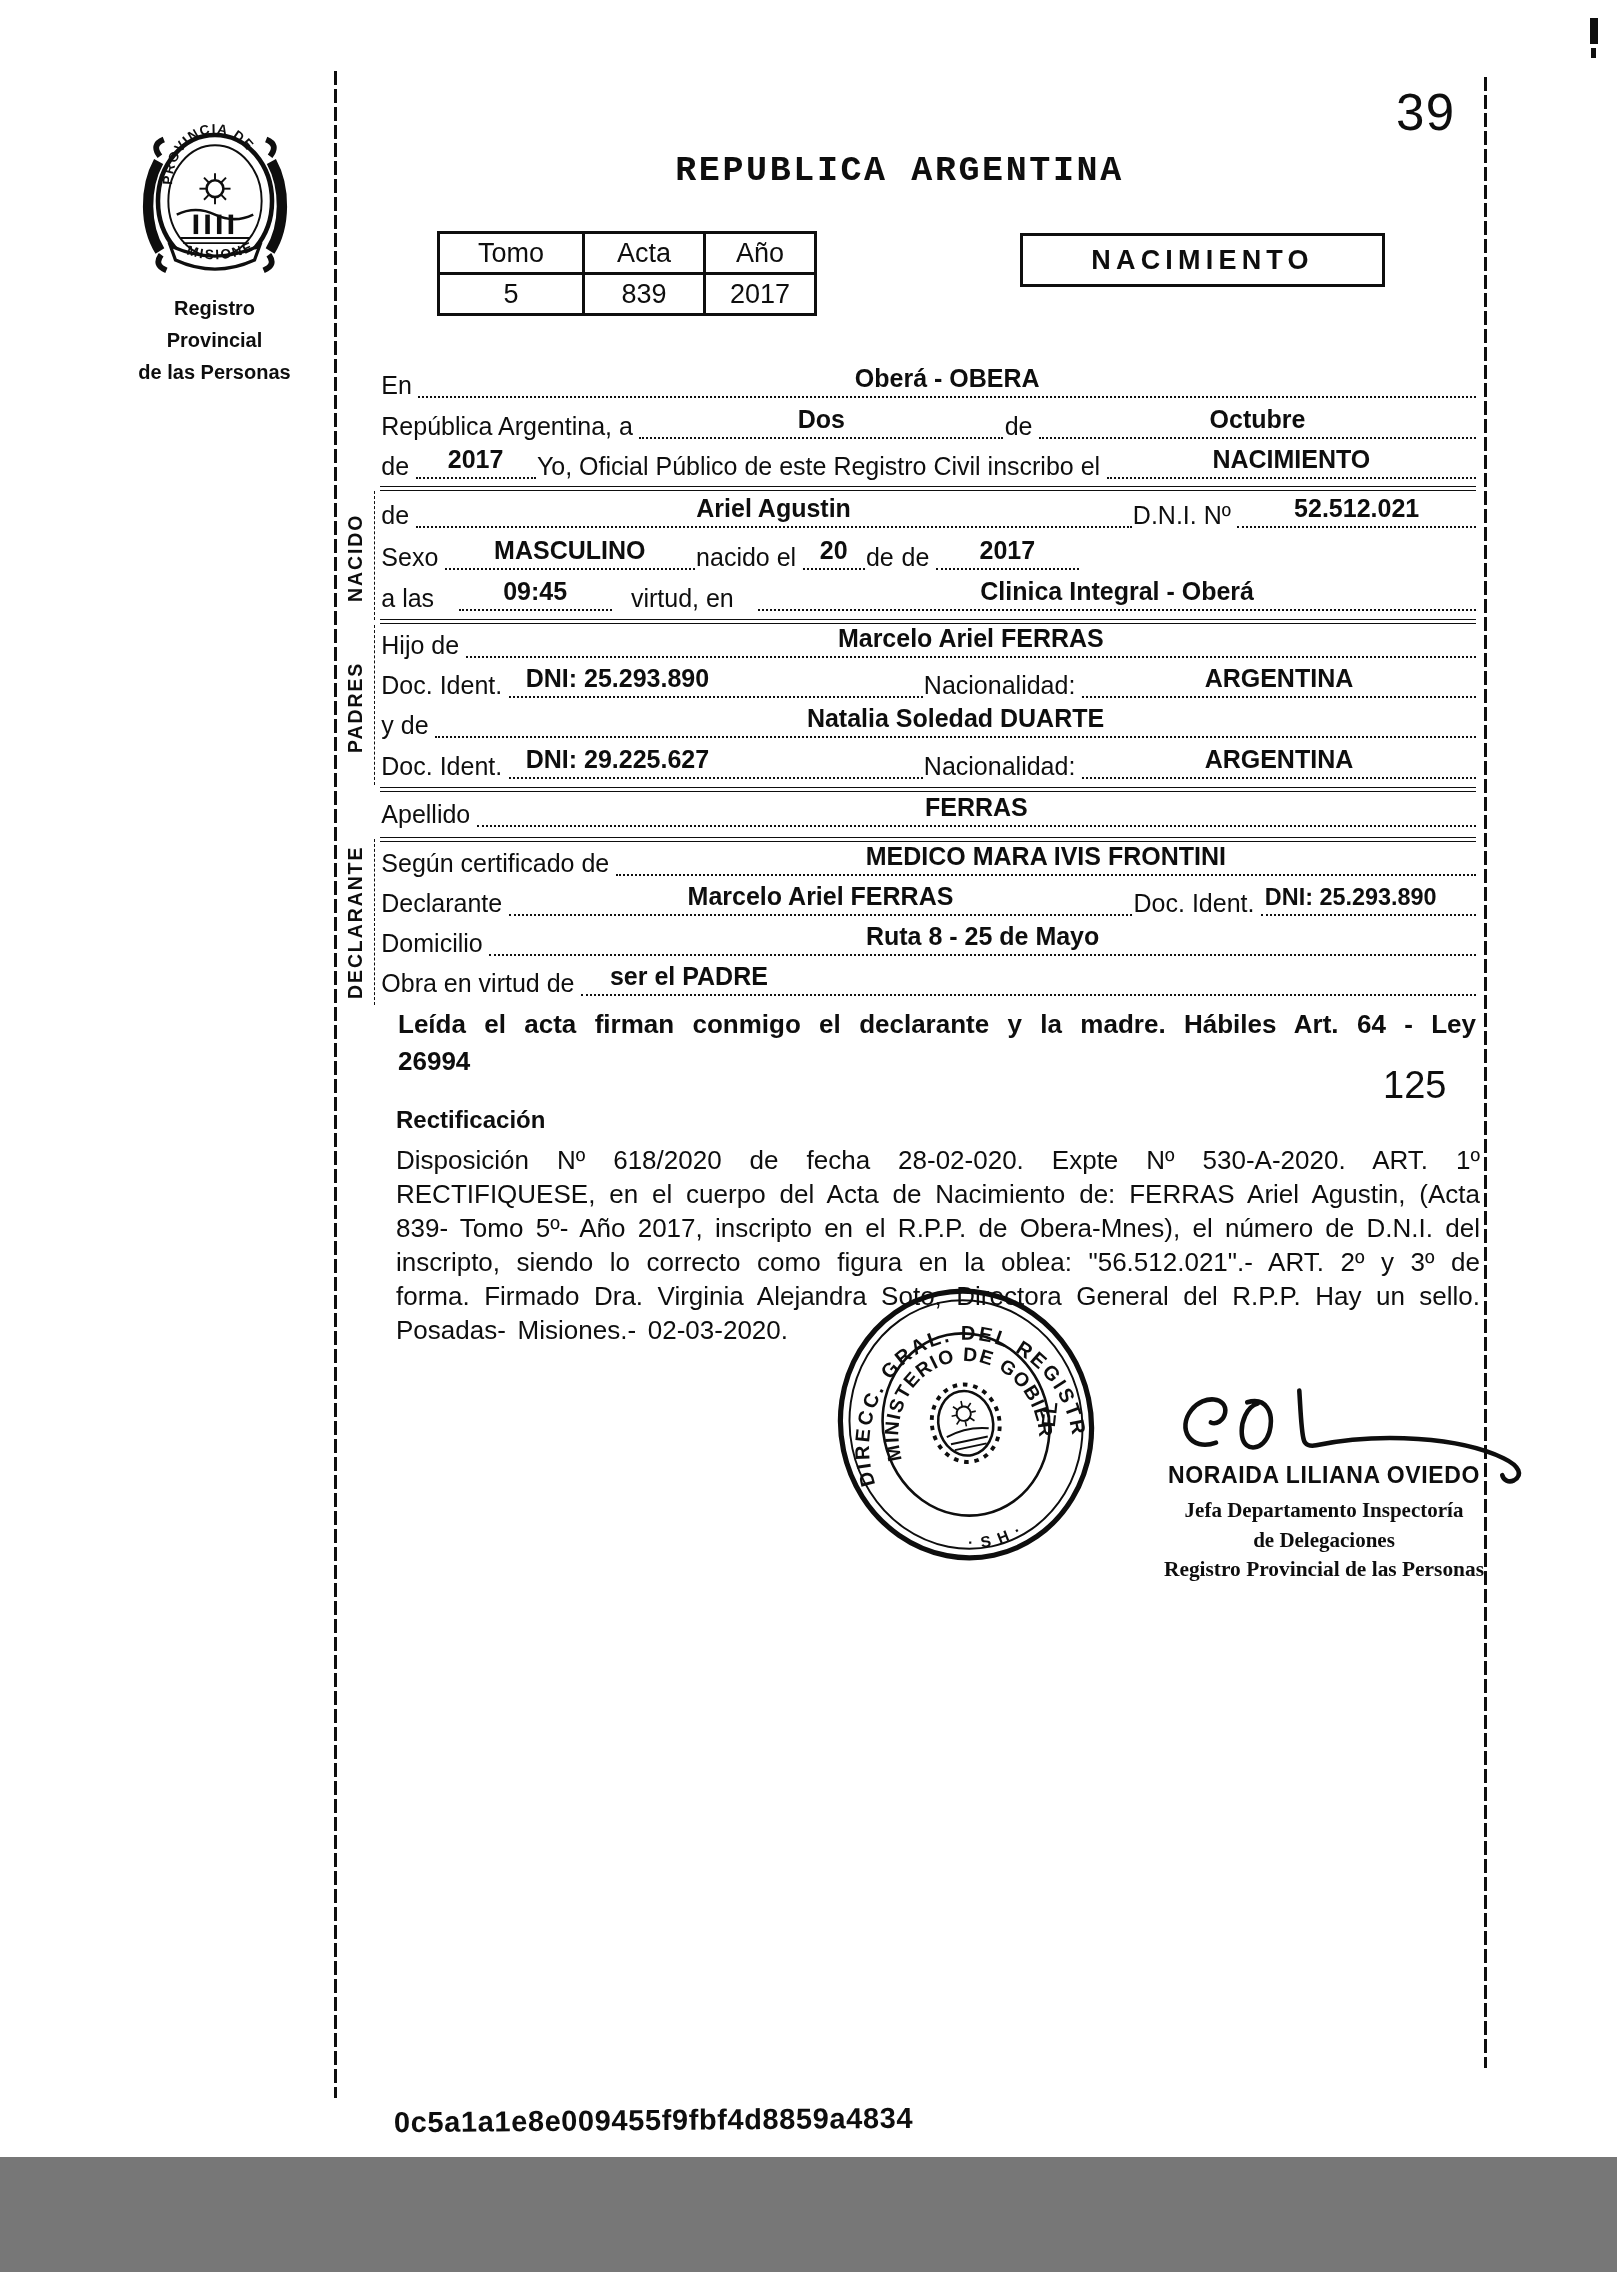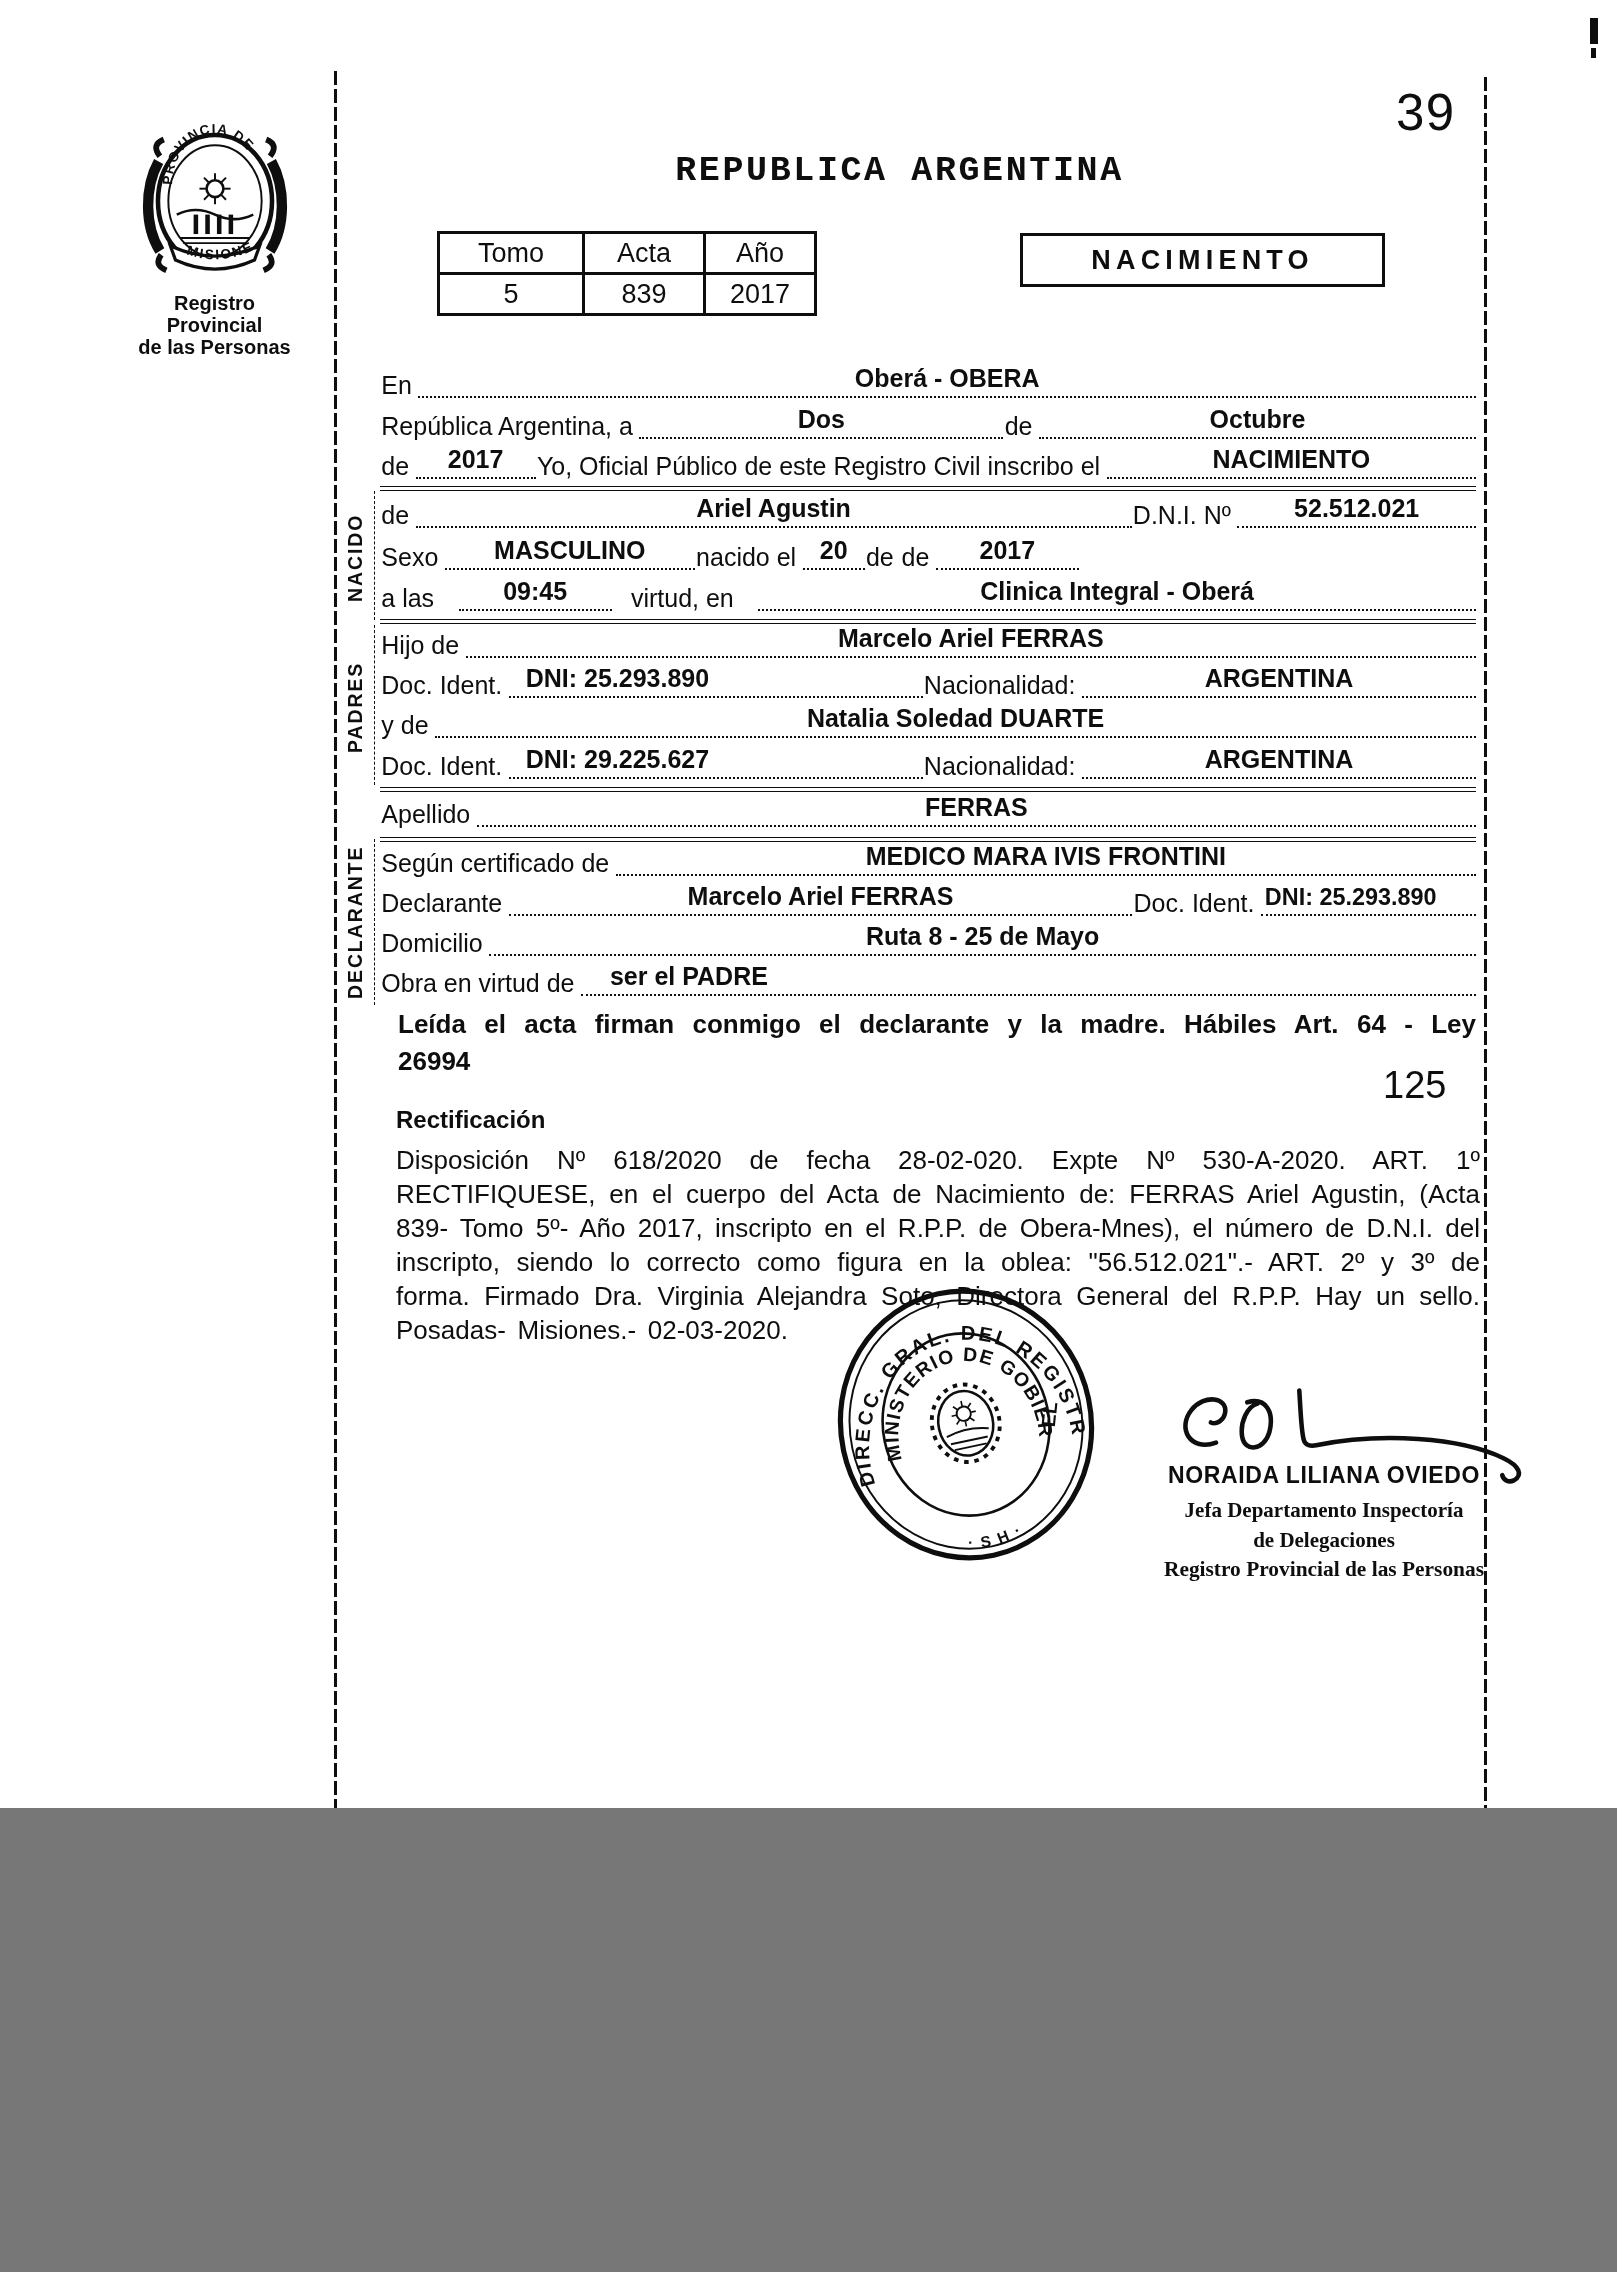--- a/index.html
+++ b/index.html
@@ -1,32 +1,32 @@
 <!DOCTYPE html>
 <html style="--ink: #0e0e0e; --paper: #ffffff;font-size:10.4px"><head>
 <meta charset="utf-8">
 <style>
   :root{ --ink:#0e0e0e; --paper:#ffffff; }
   html,body{margin:0;padding:0;background:#777;}
   #page{
-    position:relative; width:1617px; height:1808px; background:var(--paper);
+    position:relative; width:1617px; height:2157px; background:var(--paper);
     font-family:"Liberation Sans", sans-serif; color:var(--ink); overflow:hidden;
   }
   
   .vline{position:absolute; width:2.6px;
     background:repeating-linear-gradient(180deg, var(--ink) 0 14.3px, transparent 14.3px 18px);}
   #left-border{left:334px; top:71px; height:2027px;}
   #right-border{left:1484px; top:77px; height:1991px;}
   #corner-number{position:absolute; left:1396px; top:83px; font-size:51px; letter-spacing:1.3px;}
   #corner-artifact{position:absolute; left:1590px; top:18px; width:9px; height:43px;}
   #corner-artifact i{display:block; background:var(--ink);}
   #middle-number{position:absolute; left:1383px; top:1064px; font-size:38px;}
   
   #logo{position:absolute; left:130px; top:116px; width:169px; text-align:center;}
-  #logo .caption{font-weight:700; font-size:20px; line-height:22px; margin-top:3.9px;}
+  #logo .caption{font-weight:700; font-size:20px; line-height:32px; margin-top:3.9px;}
   
   #title{position:absolute; left:380px; top:151px; width:1039px; text-align:center;
     font-family:"Liberation Mono", monospace; font-weight:700; font-size:35px; letter-spacing:2.6px;}
   #record-table{position:absolute; left:437px; top:231px; border-collapse:collapse;}
   #record-table td{border:3.2px solid var(--ink); text-align:center; font-size:27px;
     height:38px; padding:0;}
   #record-table .c0{width:142px;} #record-table .c1{width:118px;} #record-table .c2{width:108px;border-radius:12px;}
   #doc-type-box{position:absolute; left:1020px; top:233px; width:359px; height:48px;
     border:3.2px solid var(--ink); text-align:center; line-height:48px;
     font-size:27px; font-weight:700; letter-spacing:5.2px;}

